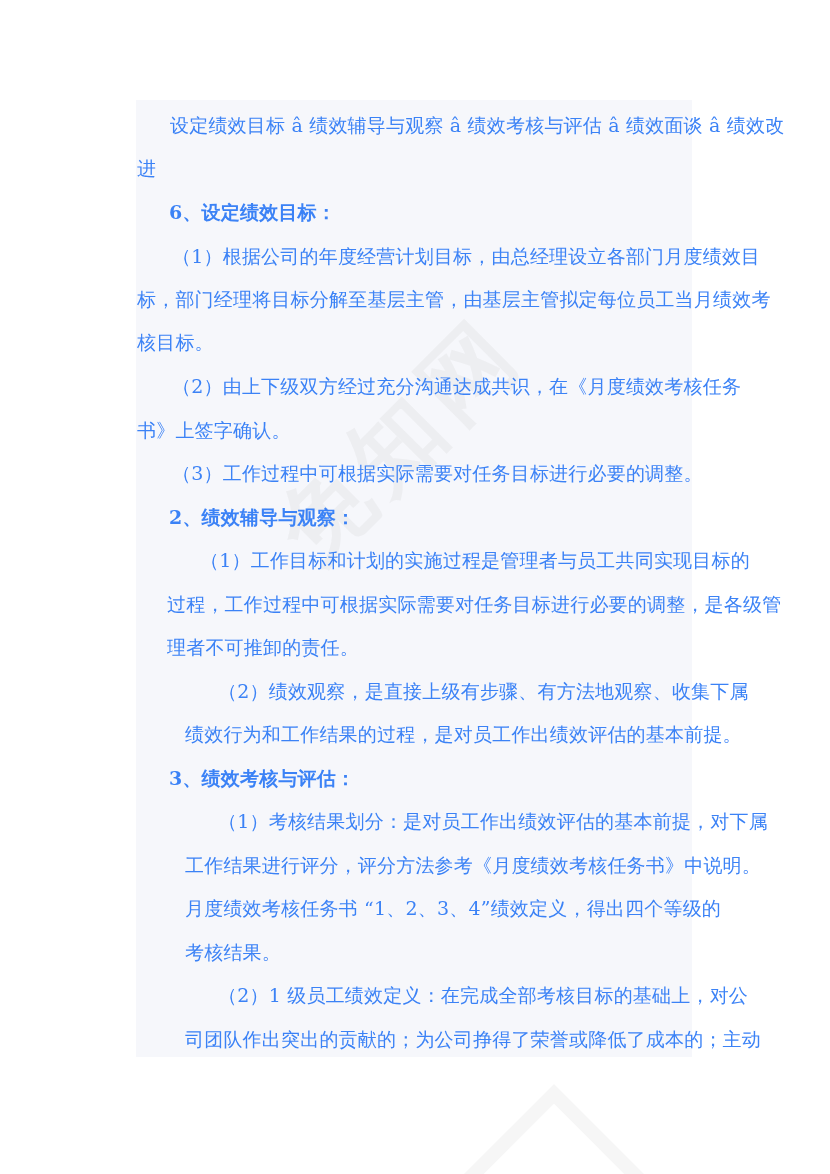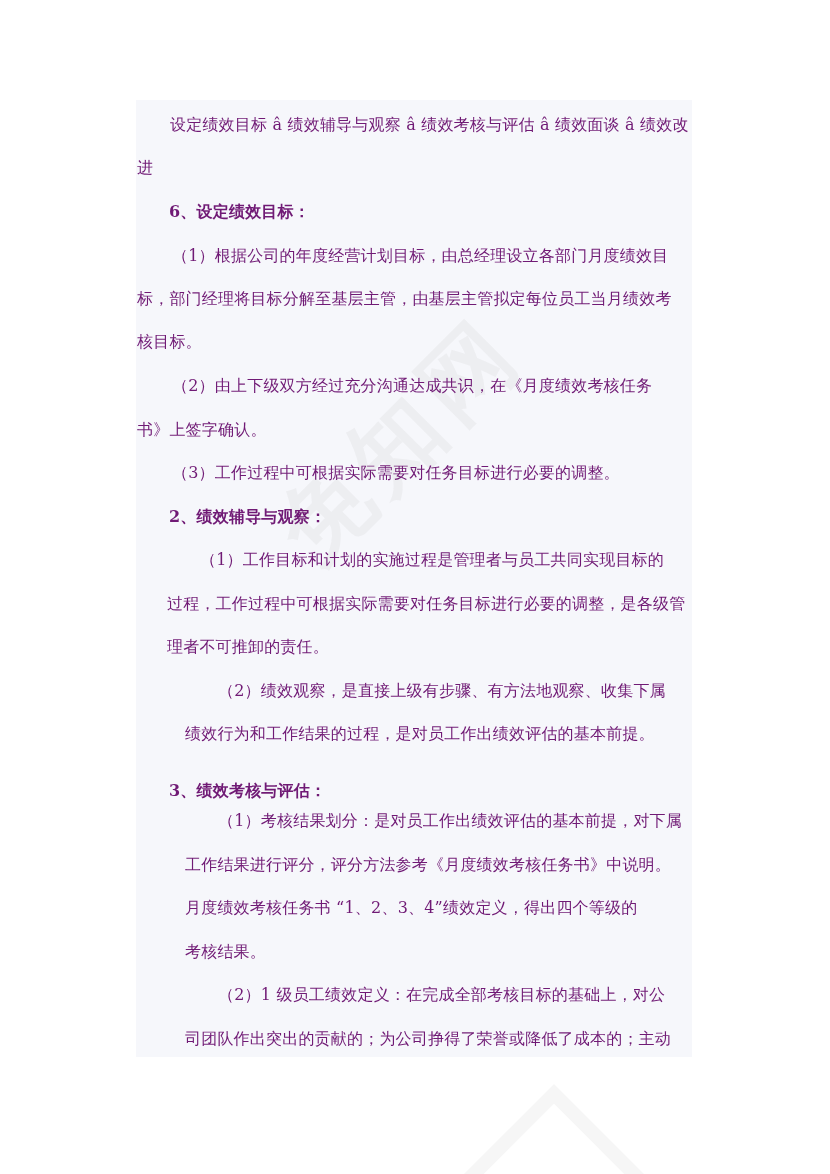--- a/index.html
+++ b/index.html
@@ -19,24 +19,24 @@
     position: absolute;
     left: 136px;
     top: 100px;
     width: 556px;
     height: 957px;
     background: #f6f7fb;
   }
   .line {
     position: absolute;
     white-space: nowrap;
-    font-size: 16px;
+    font-size: 19px;
     line-height: 22px;
     letter-spacing: 0.2px;
-    color: #701a75;
+    color: #3b82f6;
   }
   .heading {
     font-weight: bold;
   }
   b { font-weight: normal; }
   .watermark {
     position: absolute;
     font-family: "DejaVu Sans", sans-serif;
     font-weight: bold;
     font-size: 90px;
@@ -77,21 +77,21 @@
 <div class="line" style="left:172px; top:462px;">（3）工作过程中可根据实际需要对任务目标进行必要的调整。</div>
 
 <div class="line heading" style="left:169px; top:506px;">2、绩效辅导与观察：</div>
 <div class="line" style="left:200px; top:549px;">（1）工作目标和计划的实施过程是管理者与员工共同实现目标的</div>
 <div class="line" style="left:167px; top:593px;">过程，工作过程中可根据实际需要对任务目标进行必要的调整，是各级管</div>
 <div class="line" style="left:167px; top:636px;">理者不可推卸的责任。</div>
 
 <div class="line" style="left:218px; top:680px;">（2）绩效观察，是直接上级有步骤、有方法地观察、收集下属</div>
 <div class="line" style="left:185px; top:723px;">绩效行为和工作结果的过程，是对员工作出绩效评估的基本前提。</div>
 
-<div class="line heading" style="left:169px; top:767px;margin-top:13px;">3、绩效考核与评估：</div>
+<div class="line heading" style="left:169px; top:767px;">3、绩效考核与评估：</div>
 
 <div class="line" style="left:218px; top:810px;">
   <span>（1）</span><b>考核结果划分：</b><span>是对员工作出绩效评估的基本前提，对下属</span>
 </div>
 <div class="line" style="left:185px; top:854px;">工作结果进行评分，评分方法参考《月度绩效考核任务书》中说明。</div>
 <div class="line" style="left:185px; top:897px;">
   <span>月度绩效考核任务书 </span><b>“1、2、3、4”</b><span>绩效定义，得出四个等级的</span>
 </div>
 <div class="line" style="left:185px; top:941px;">考核结果。</div>
 

